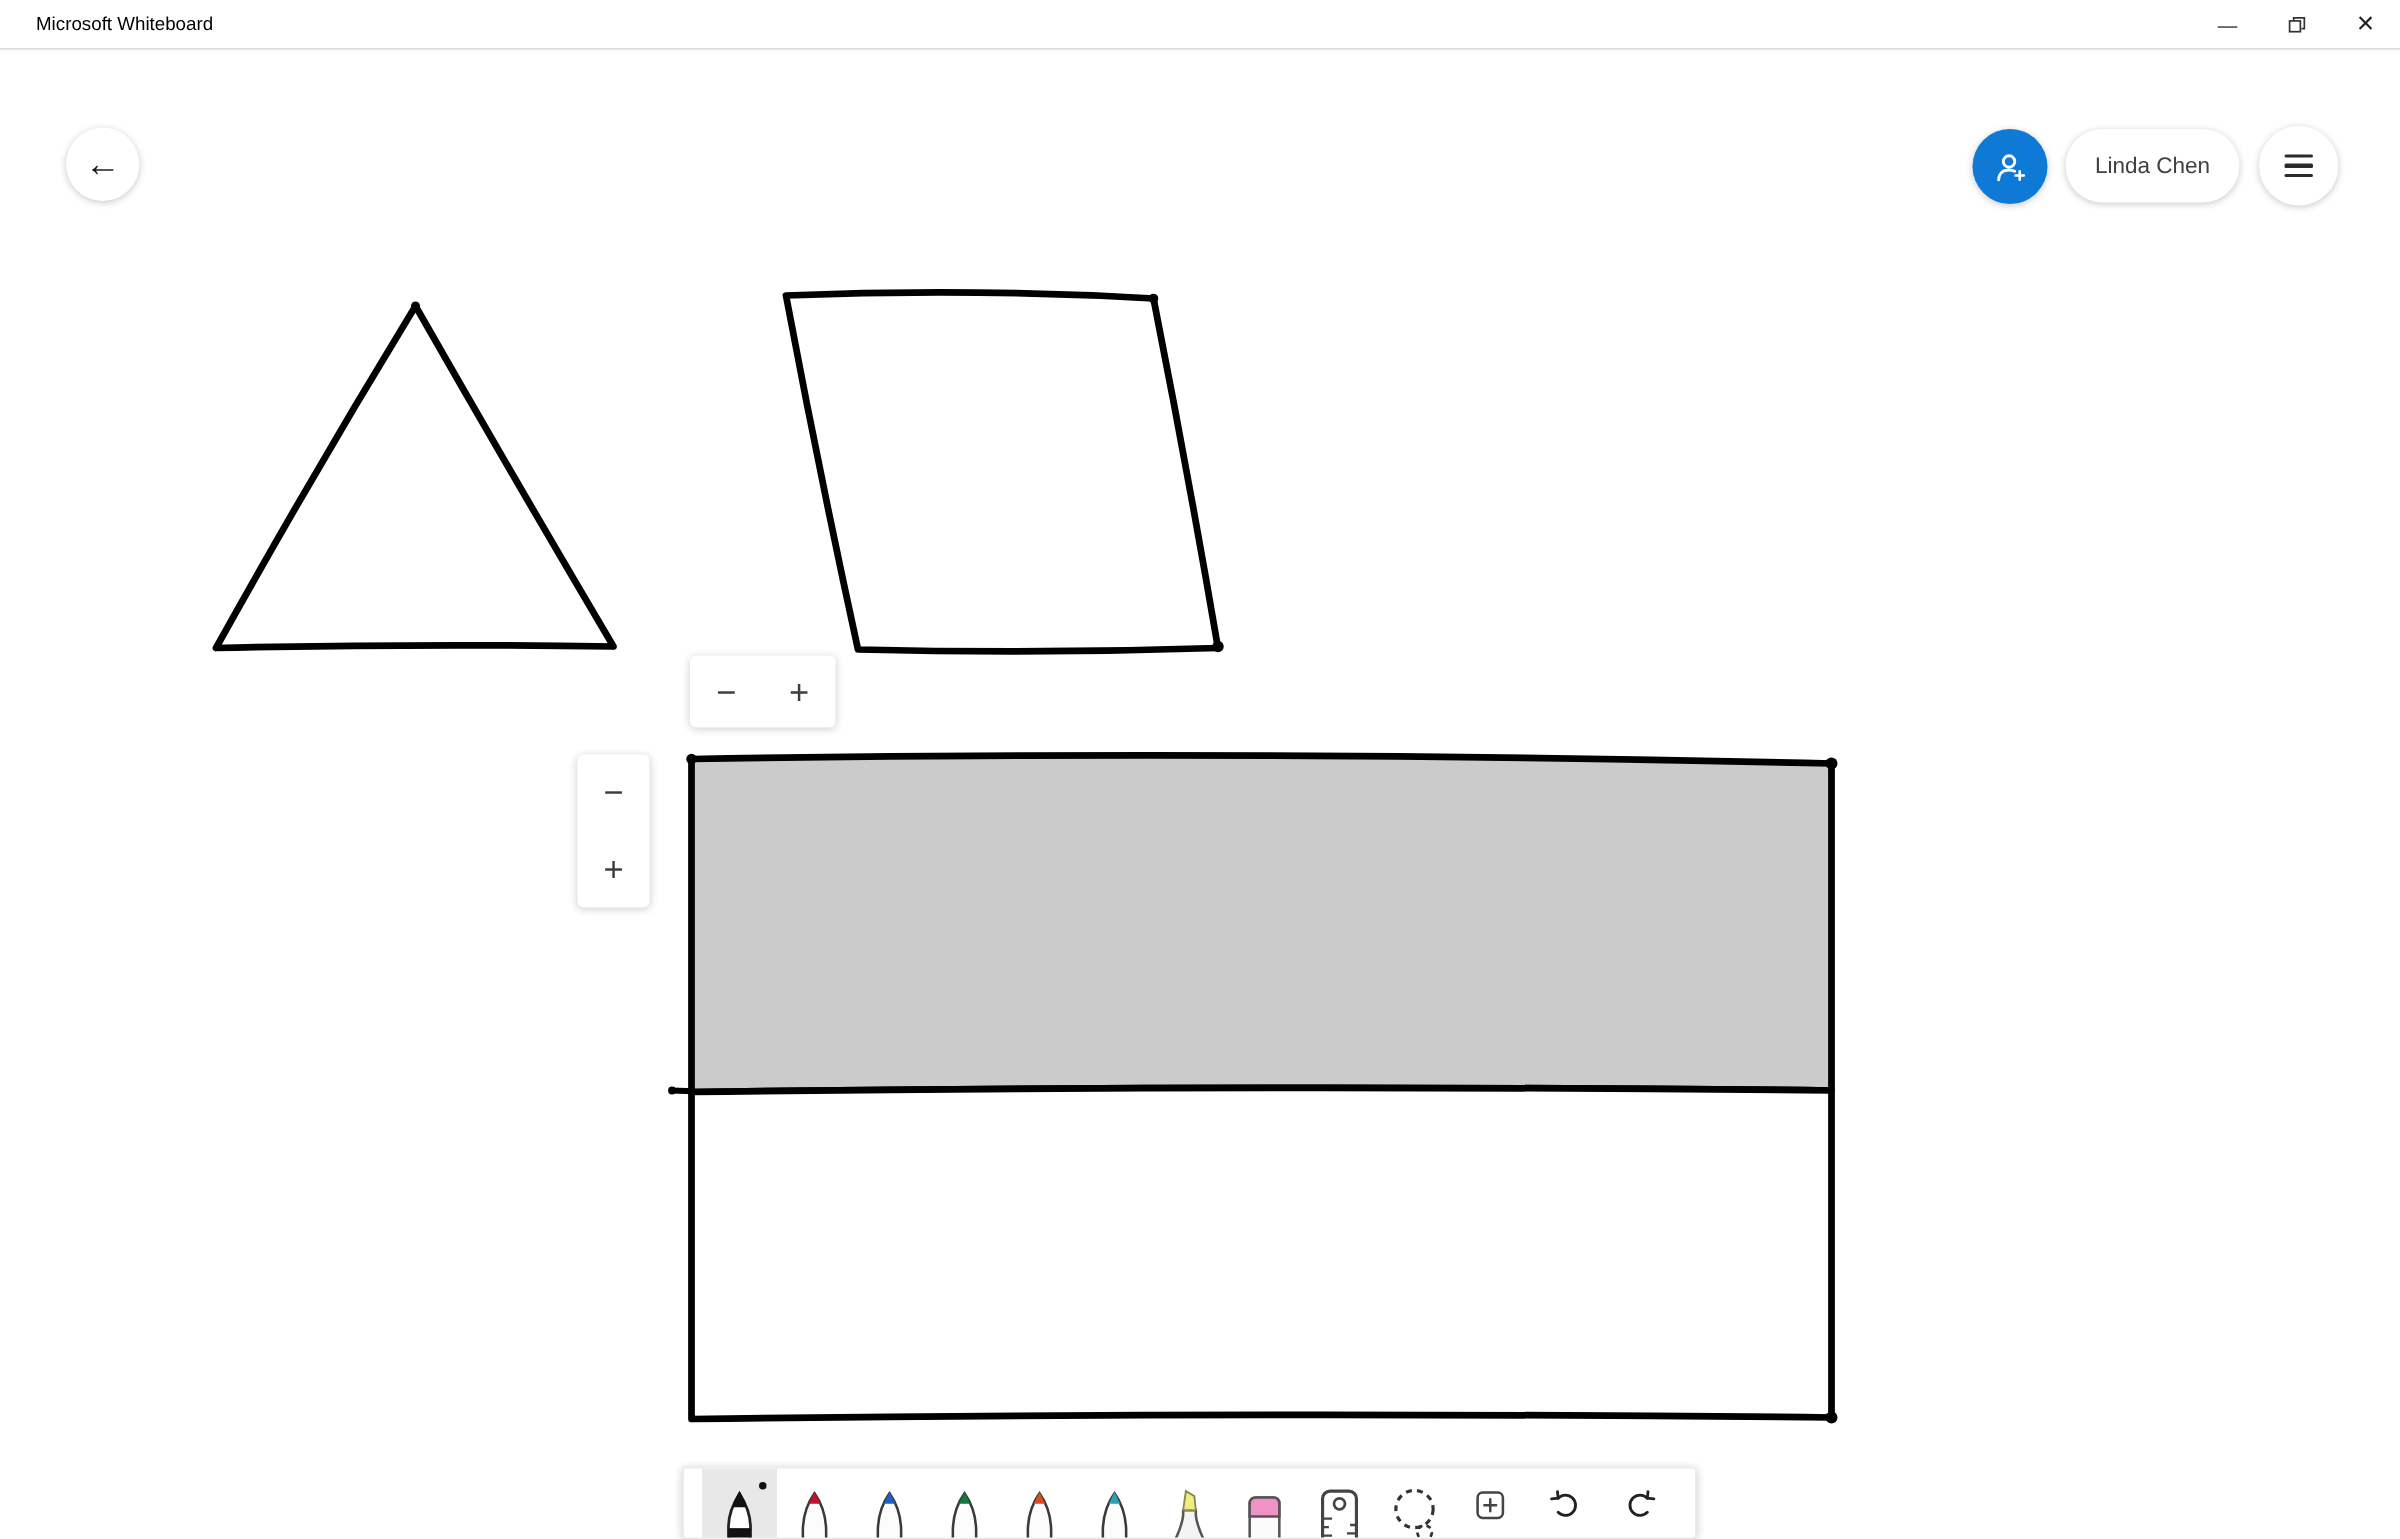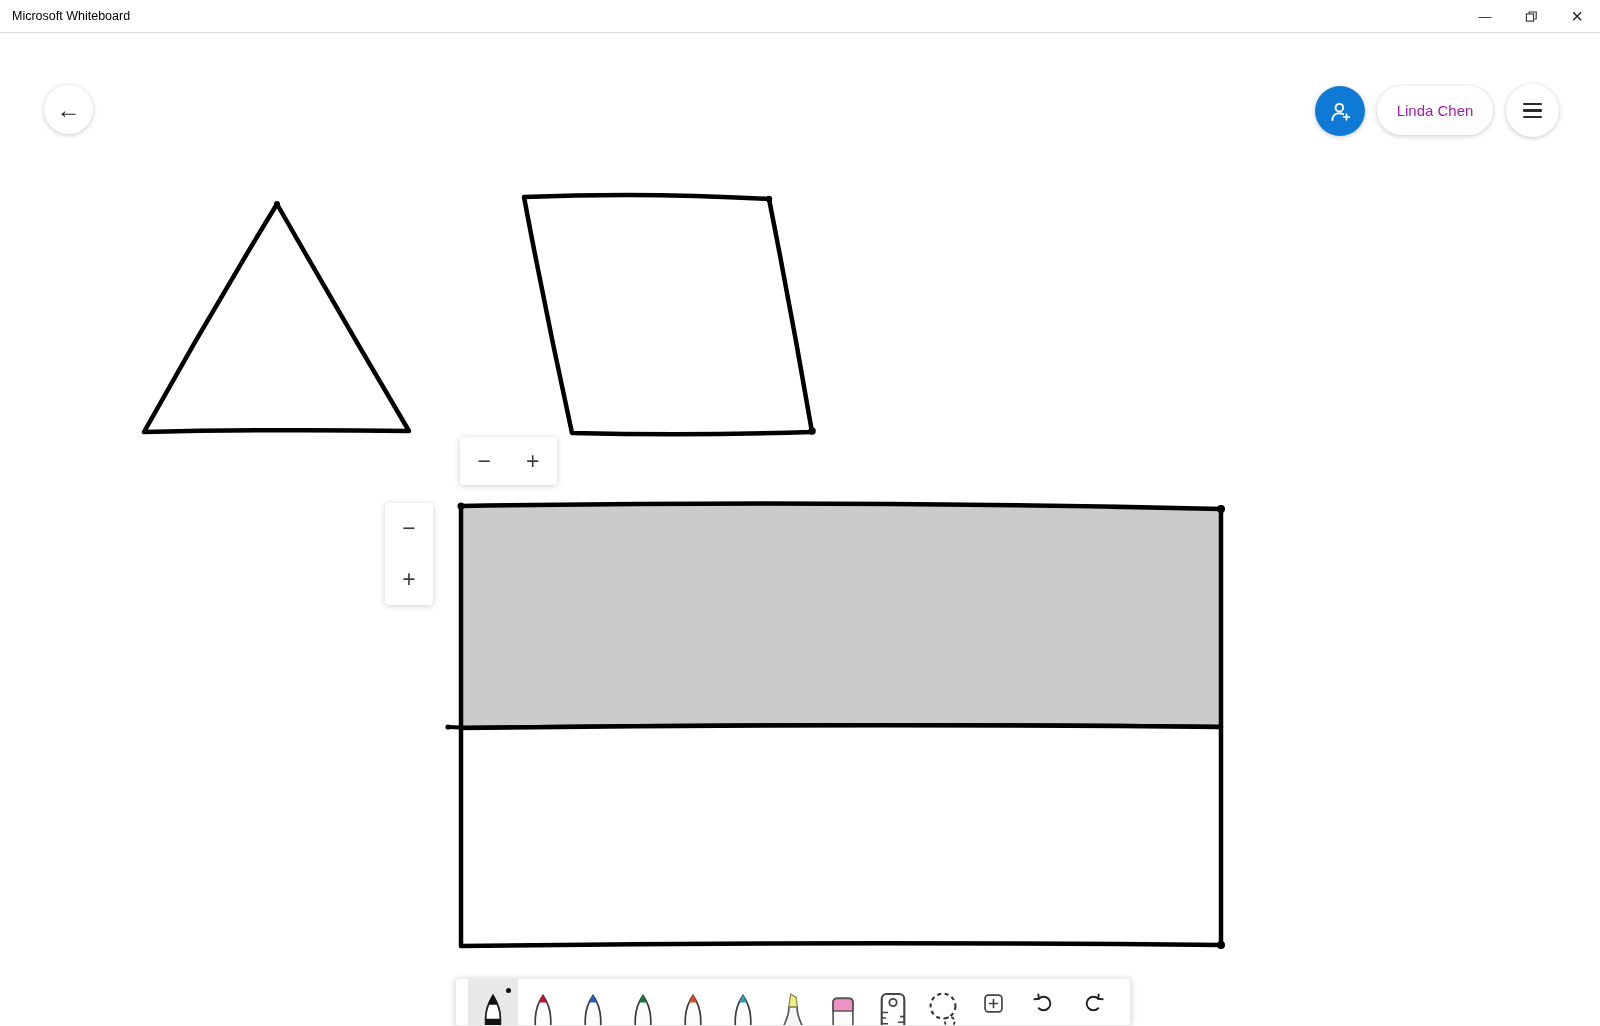--- a/index.html
+++ b/index.html
@@ -4,37 +4,37 @@
 <style>
   * { margin:0; padding:0; box-sizing:border-box; }
   html,body { width:1600px; height:1026px; overflow:hidden; background:#fff;
               font-family:"Liberation Sans","DejaVu Sans",sans-serif; }
   .app { position:relative; width:1600px; height:1026px; background:#ffffff; overflow:hidden; }
 
   
   .titlebar { position:absolute; top:0; left:0; right:0; height:33px; background:#fff;
               border-bottom:1px solid #dcdcdc; box-shadow:0 1px 2px rgba(0,0,0,.05);
               display:flex; align-items:center; z-index:60; }
-  .titlebar-title { font-size:12.5px; color:#000; padding-left:12px; }
+  .titlebar-title { font-size:12.5px; color:#000; padding-left:24px; }
   .win-controls { position:absolute; right:0; top:0; height:32px; display:flex; }
   .win-btn { width:46px; height:32px; display:flex; align-items:center; justify-content:center;
              background:none; border:none; color:#1f1f1f; cursor:default; }
   .min-glyph { font-size:13px; line-height:1; }
   .close-glyph { font-size:20px; font-weight:300; line-height:1; }
 
   
   .float-btn { position:absolute; border-radius:50%; background:#fff; border:none;
                box-shadow:0 1px 5px rgba(0,0,0,.22); display:flex; align-items:center;
                justify-content:center; z-index:40; }
   .back-btn { left:44px; top:85px; width:49px; height:49px; font-size:24px; color:#1a1a1a; }
   .invite-btn { left:1315px; top:86px; width:50px; height:50px; }
   .user-pill { position:absolute; left:1377px; top:86px; width:116px; height:49px;
                border-radius:24.5px; background:#fff; border:none;
                box-shadow:0 1px 5px rgba(0,0,0,.22); display:flex; align-items:center;
-               justify-content:center; font-size:15px; color:#a21caf; z-index:40; }
+               justify-content:center; font-size:15px; color:#404040; z-index:40; }
   .menu-btn { left:1506px; top:84px; width:53px; height:53px; }
   .menu-bars { display:flex; flex-direction:column; gap:4px; }
   .menu-bars span { display:block; width:19px; height:2.2px; background:#2b2b2b; border-radius:1px; }
 
   
   .zoom-panel { position:absolute; background:#fff; border-radius:4px;
                 box-shadow:0 1px 6px rgba(0,0,0,.2); display:flex; z-index:30; }
   .zoom-h { left:460px; top:437px; width:97px; height:48px; flex-direction:row; }
   .zoom-v { left:385px; top:503px; width:48px; height:102px; flex-direction:column; }
   .zoom-btn { flex:1; border:none; background:none; font-size:23px; font-weight:300;

